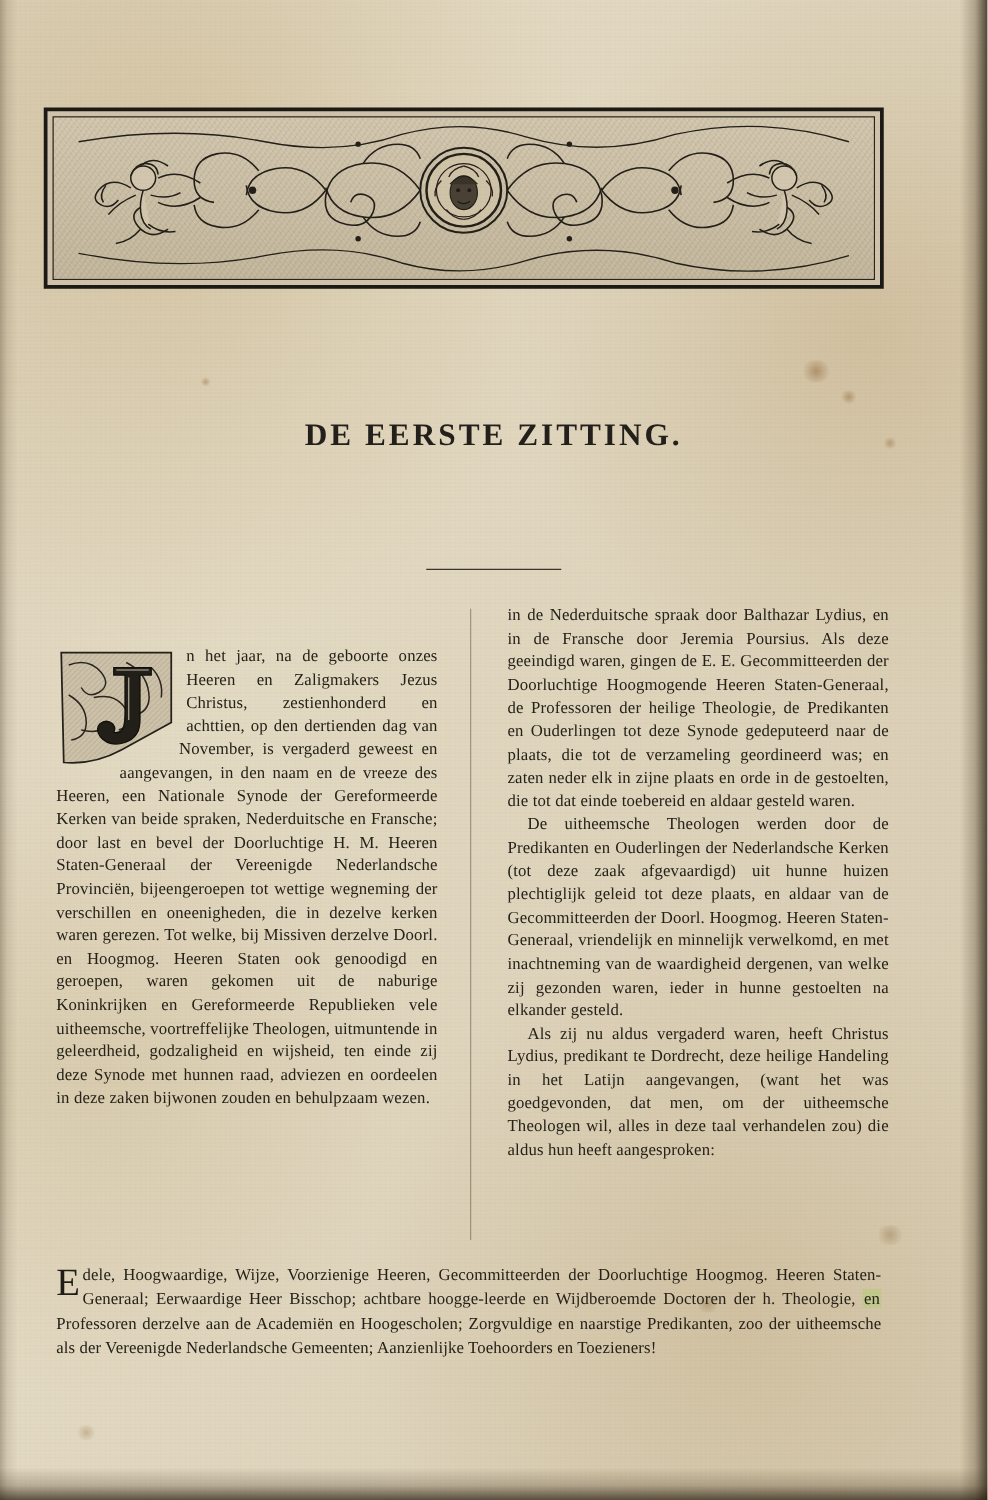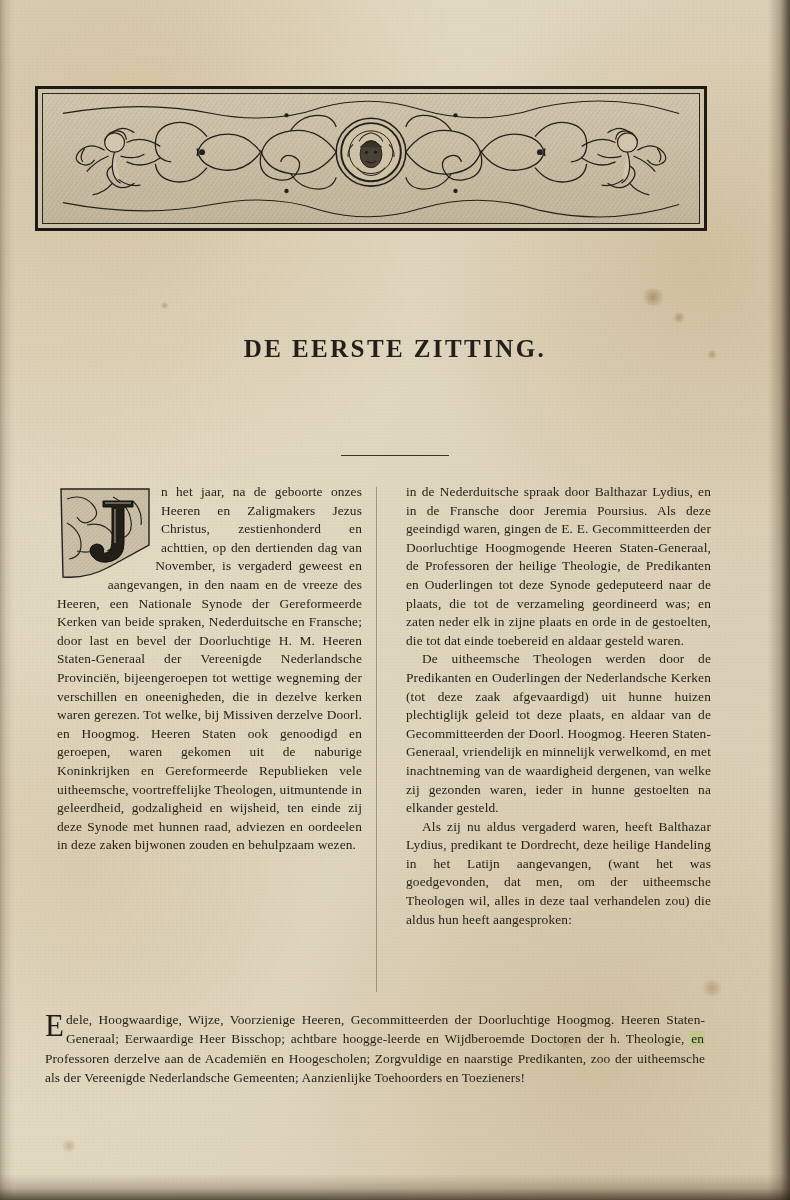--- a/index.html
+++ b/index.html
@@ -143,21 +143,21 @@
     position: absolute;
     top: 0;
     width: 305px;
     font-size: 13.4px;
     line-height: 18.6px;
     color: #262219;
     text-align: justify;
     text-justify: inter-word;
     letter-spacing: 0.12px;
   }
-  .col-left  { left: 12px; }
+  .col-left  { left: 0; margin-top: 33px; }
   .col-right { left: 361px; }
   .col-divider {
     position: absolute;
     left: 331px;
     top: 4px;
     width: 0;
     height: 505px;
     border-left: 1px solid #6d6450;
     opacity: 0.55;
   }
@@ -367,21 +367,21 @@
             <path d="M58 24 v34"></path>
           </g>
         </svg>
       </div>
       <p class="para-1">n het jaar, na de geboorte onzes Heeren en Zaligmakers Jezus Christus, zestienhonderd en achttien, op den dertienden dag van November, is vergaderd geweest en aangevangen, in den naam en de vreeze des Heeren, een Nationale Synode der Gereformeerde Kerken van beide spraken, Nederduitsche en Fransche; door last en bevel der Doorluchtige H. M. Heeren Staten-Generaal der Vereenigde Nederlandsche Provinciën, bijeengeroepen tot wettige wegneming der verschillen en oneenigheden, die in dezelve kerken waren gerezen. Tot welke, bij Missiven derzelve Doorl. en Hoogmog. Heeren Staten ook genoodigd en geroepen, waren gekomen uit de naburige Koninkrijken en Gereformeerde Republieken vele uitheemsche, voortreffelijke Theologen, uitmuntende in geleerdheid, godzaligheid en wijsheid, ten einde zij deze Synode met hunnen raad, adviezen en oordeelen in deze zaken bijwonen zouden en behulpzaam wezen.</p>
     </div>
 
     <div class="col col-right">
       <p>in de Nederduitsche spraak door Balthazar Lydius, en in de Fransche door Jeremia Poursius. Als deze geeindigd waren, gingen de E. E. Gecommitteerden der Doorluchtige Hoogmogende Heeren Staten-Generaal, de Professoren der heilige Theologie, de Predikanten en Ouderlingen tot deze Synode gedeputeerd naar de plaats, die tot de verzameling geordineerd was; en zaten neder elk in zijne plaats en orde in de gestoelten, die tot dat einde toebereid en aldaar gesteld waren.</p>
       <p class="indent">De uitheemsche Theologen werden door de Predikanten en Ouderlingen der Nederlandsche Kerken (tot deze zaak afgevaardigd) uit hunne huizen plechtiglijk geleid tot deze plaats, en aldaar van de Gecommitteerden der Doorl. Hoogmog. Heeren Staten-Generaal, vriendelijk en minnelijk verwelkomd, en met inachtneming van de waardigheid dergenen, van welke zij gezonden waren, ieder in hunne gestoelten na elkander gesteld.</p>
-      <p class="indent">Als zij nu aldus vergaderd waren, heeft Balthazar Lydius, predikant te Dordrecht, deze heilige Handeling in het Latijn aangevangen, (want het was goedgevonden, dat men, om der uitheemsche Theologen wil, alles in deze taal verhandelen zou) die aldus hun heeft aangesproken:</p>
+      <p class="indent">Als zij nu aldus vergaderd waren, heeft Christus Lydius, predikant te Dordrecht, deze heilige Handeling in het Latijn aangevangen, (want het was goedgevonden, dat men, om der uitheemsche Theologen wil, alles in deze taal verhandelen zou) die aldus hun heeft aangesproken:</p>
     </div>
   </div>
 
   <div class="bottom-block">
     <span class="bigcap">E</span><span>dele, Hoogwaardige, Wijze, Voorzienige Heeren, Gecommitteerden der Doorluchtige Hoogmog. Heeren Staten-Generaal; Eerwaardige Heer Bisschop; achtbare hoogge-leerde en Wijdberoemde Doctoren der h. Theologie, </span><span class="highlight">en</span><span> Professoren derzelve aan de Academiën en Hoogescholen; Zorgvuldige en naarstige Predikanten, zoo der uitheemsche als der Vereenigde Nederlandsche Gemeenten; Aanzienlijke Toehoorders en Toezieners!</span>
   </div>
 
   <div class="page-edge-left"></div>
   <div class="page-edge-right"></div>
   <div class="page-edge-bottom"></div>

